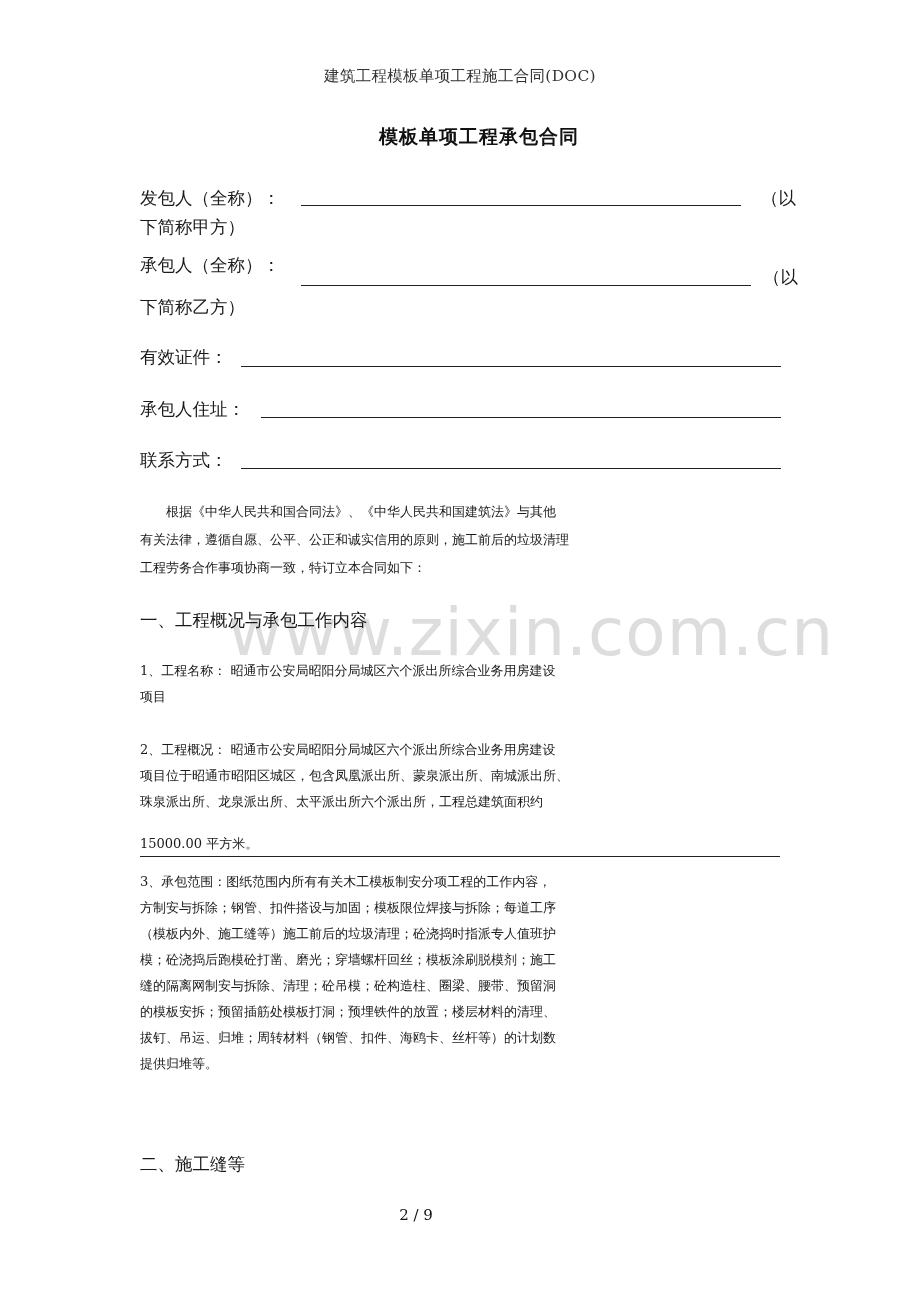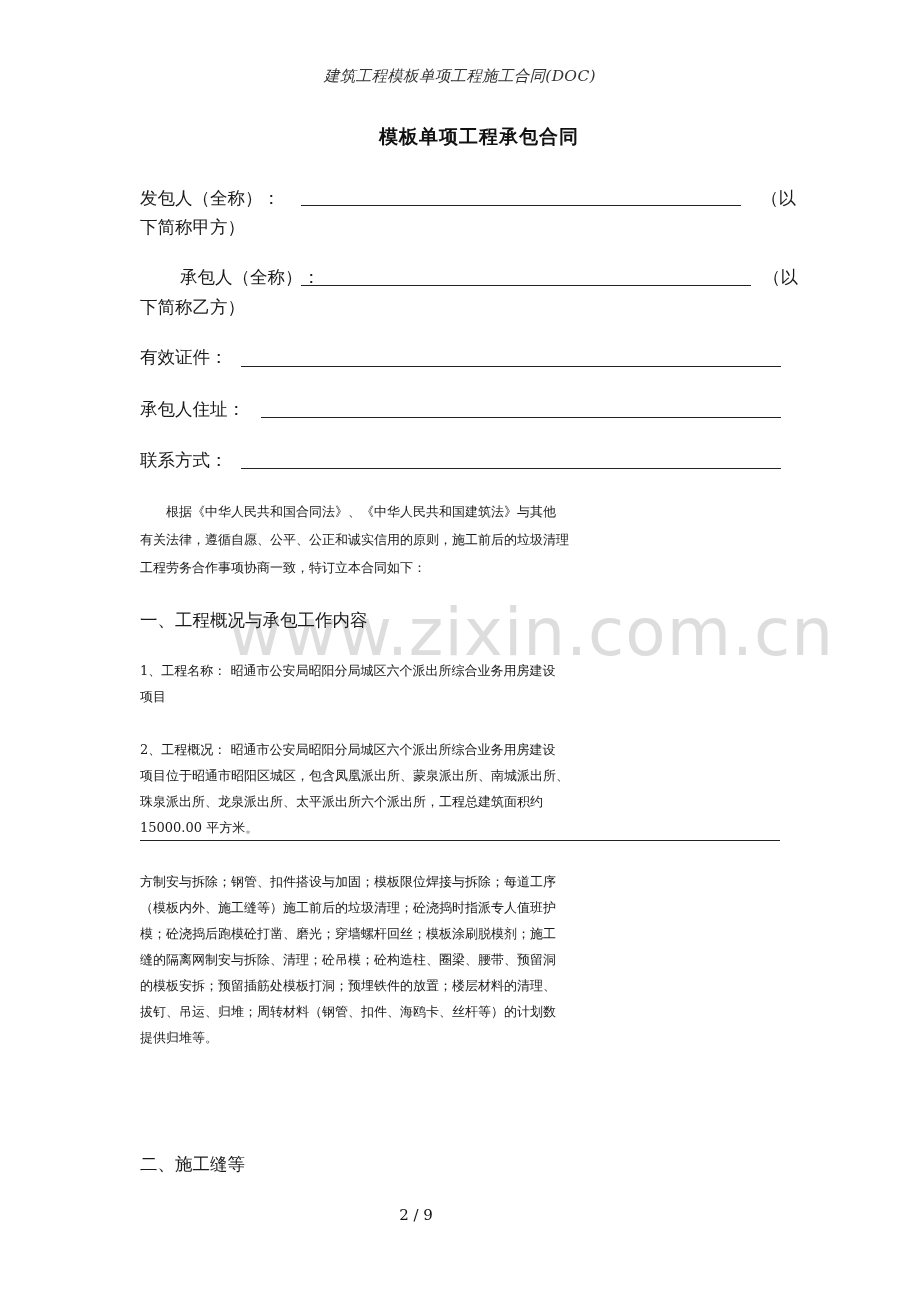--- a/index.html
+++ b/index.html
@@ -23,21 +23,20 @@
     }
     .running-header {
       position: absolute;
       top: 66px;
       left: 0;
       width: 920px;
       text-align: center;
       font-size: 15.5px;
       color: #333;
       letter-spacing: 0.3px;
-      font-style: italic;
     }
     .doc-title {
       position: absolute;
       top: 124px;
       left: 0;
       width: 888px;
       text-align: center;
       font-size: 19px;
       font-weight: bold;
       color: #111;
@@ -120,21 +119,21 @@
 
     <div class="running-header">建筑工程模板单项工程施工合同(DOC)</div>
 
     <div class="doc-title">模板单项工程承包合同</div>
 
     <div class="line" style="top:187px;">发包人（全称）：</div>
     <div class="fill" style="left:301px; top:205px; width:440px;"></div>
     <div class="trail" style="left:761px; top:187px;">（以</div>
     <div class="line" style="top:216px;">下简称甲方）</div>
 
-    <div class="line" style="top:266px;margin-left:40px;">承包人（全称）：</div>
+    <div class="line" style="top:254px;">承包人（全称）：</div>
     <div class="fill" style="left:301px; top:285px; width:450px;"></div>
     <div class="trail" style="left:763px; top:266px;">（以</div>
     <div class="line" style="top:296px;">下简称乙方）</div>
 
     <div class="line" style="top:346px;">有效证件：</div>
     <div class="fill" style="left:241px; top:366px; width:540px;"></div>
 
     <div class="line" style="top:398px;">承包人住址：</div>
     <div class="fill" style="left:261px; top:417px; width:520px;"></div>
 
@@ -161,26 +160,27 @@
     <div class="para" style="top:737px;">
       <span class="row">
         <span>2、工程概况：</span><span class="ul"> 昭通市公安局昭阳分局城区六个派出所综合业务用房建设</span>
       </span>
       <span class="row">
         <span class="ul">项目位于昭通市昭阳区城区，包含凤凰派出所、蒙泉派出所、南城派出所、</span>
       </span>
       <span class="row">
         <span class="ul">珠泉派出所、龙泉派出所、太平派出所六个派出所，工程总建筑面积约</span>
       </span>
-      <span class="row" style="position:relative;">
+      <span class="row" style="position:relative;margin-top:16px;">
         <span class="ul-full" style="width:640px;">15000.00 平方米。</span>
       </span>
     </div>
 
     <div class="para" style="top:869px;">
+      <span class="row">3、承包范围：图纸范围内所有有关木工模板制安分项工程的工作内容，</span>
       <span class="row">方制安与拆除；钢管、扣件搭设与加固；模板限位焊接与拆除；每道工序</span>
       <span class="row">（模板内外、施工缝等）施工前后的垃圾清理；砼浇捣时指派专人值班护</span>
       <span class="row">模；砼浇捣后跑模砼打凿、磨光；穿墙螺杆回丝；模板涂刷脱模剂；施工</span>
       <span class="row">缝的隔离网制安与拆除、清理；砼吊模；砼构造柱、圈梁、腰带、预留洞</span>
       <span class="row">的模板安拆；预留插筋处模板打洞；预埋铁件的放置；楼层材料的清理、</span>
       <span class="row">拔钉、吊运、归堆；周转材料（钢管、扣件、海鸥卡、丝杆等）的计划数</span>
       <span class="row">提供归堆等。</span>
     </div>
 
     <div class="line" style="top:1153px;">二、施工缝等</div>

